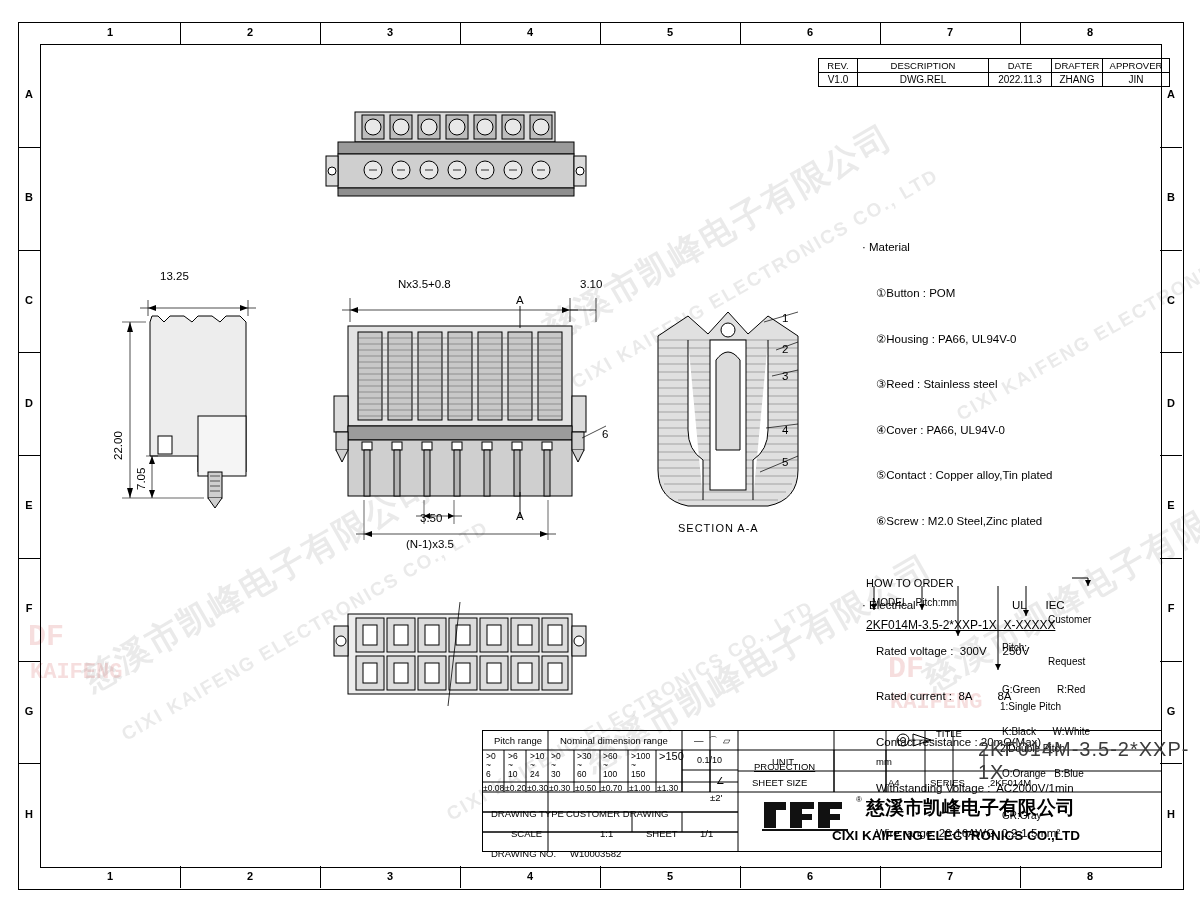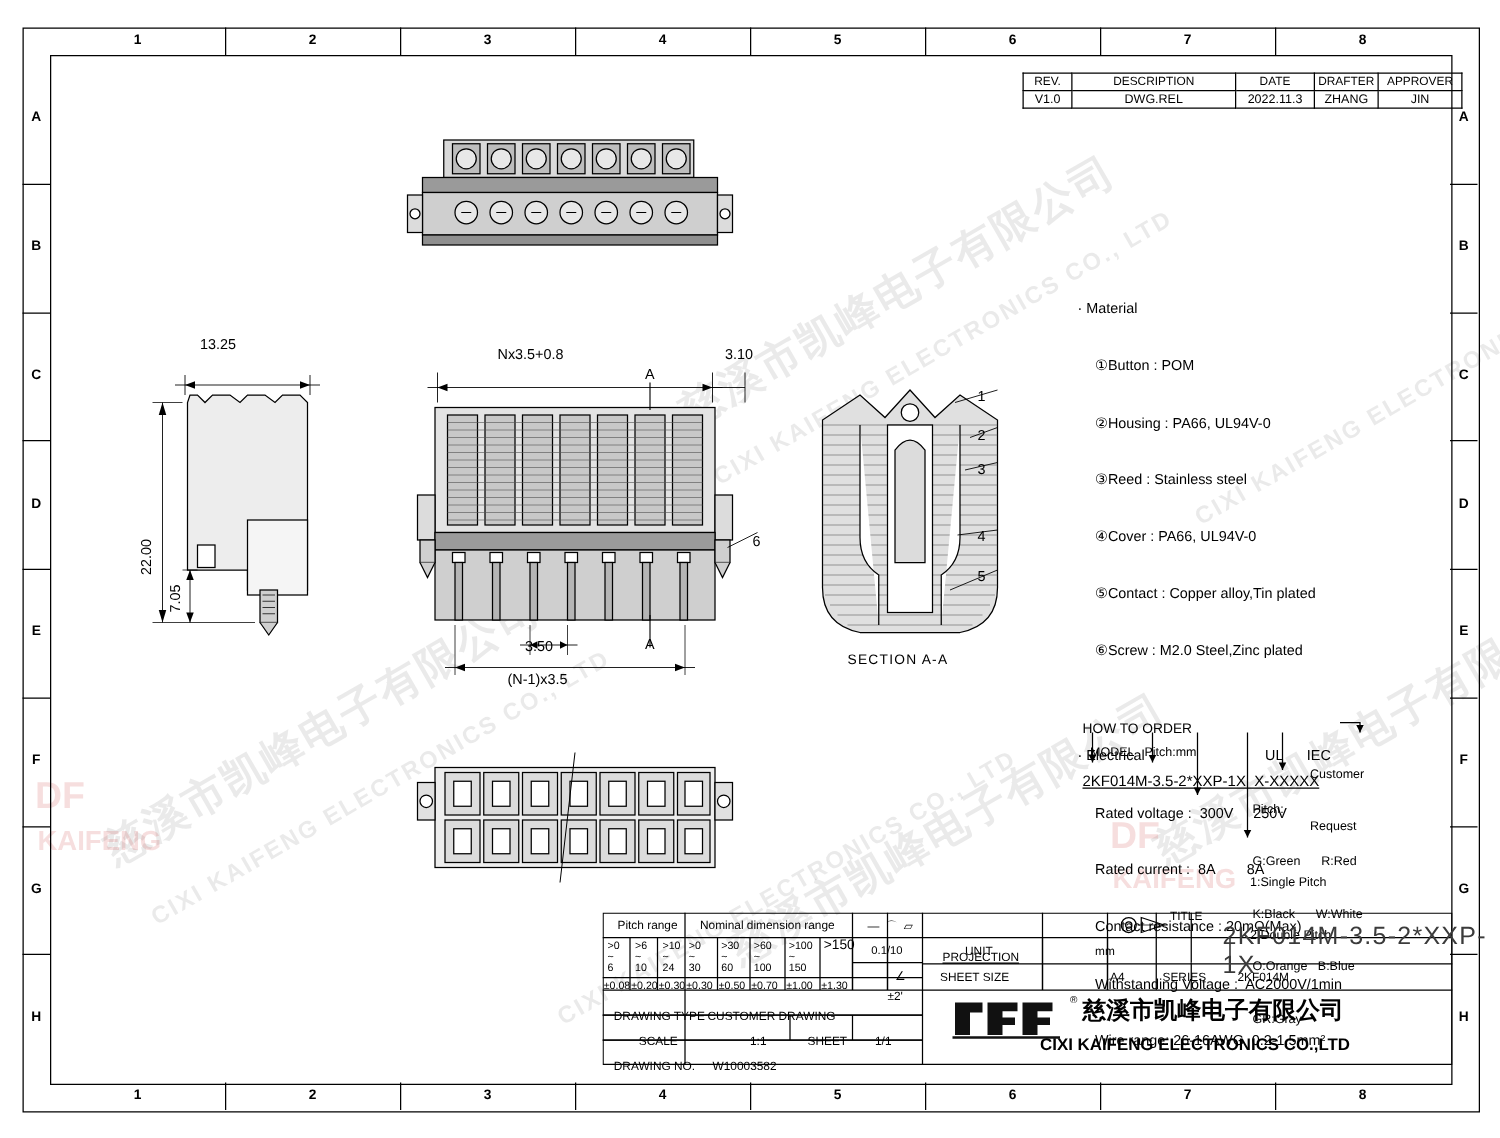--- a/index.html
+++ b/index.html
@@ -33,21 +33,21 @@
   .cn-name{position:absolute;font-size:19px;font-weight:bold;white-space:nowrap;}
   .en-name{position:absolute;font-size:13.5px;font-weight:bold;white-space:nowrap;}
 
   
   .dim{position:absolute;font-size:11.5px;white-space:nowrap;}
   .dim.vert{transform:rotate(-90deg);transform-origin:0 0;}
   .sec-label{position:absolute;font-size:11px;letter-spacing:1px;}
 
   
   .wm{position:absolute;color:rgba(150,150,150,0.20);font-size:26px;font-weight:bold;white-space:nowrap;pointer-events:none;letter-spacing:2px;}
-  .wm2{position:absolute;color:rgba(200,60,60,0.17);font-weight:bold;white-space:nowrap;pointer-events:none;}
+  .wm2{position:absolute;color:rgba(200,60,60,0.17);font-weight:bold;white-space:nowrap;pointer-events:none;font-family:Liberation Mono, monospace;}
 
   svg{display:block;}
   .noevt{pointer-events:none;}
 </style>
 </head>
 <body>
 
 <div id="sheet">
 
   <div class="wm noevt" style="left:60px;top:560px;transform:rotate(-30deg);font-size:34px;">慈溪市凯峰电子有限公司</div>

